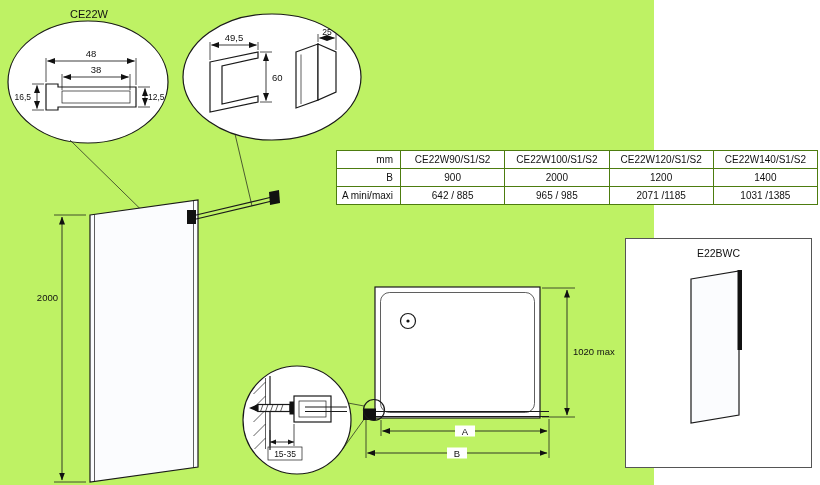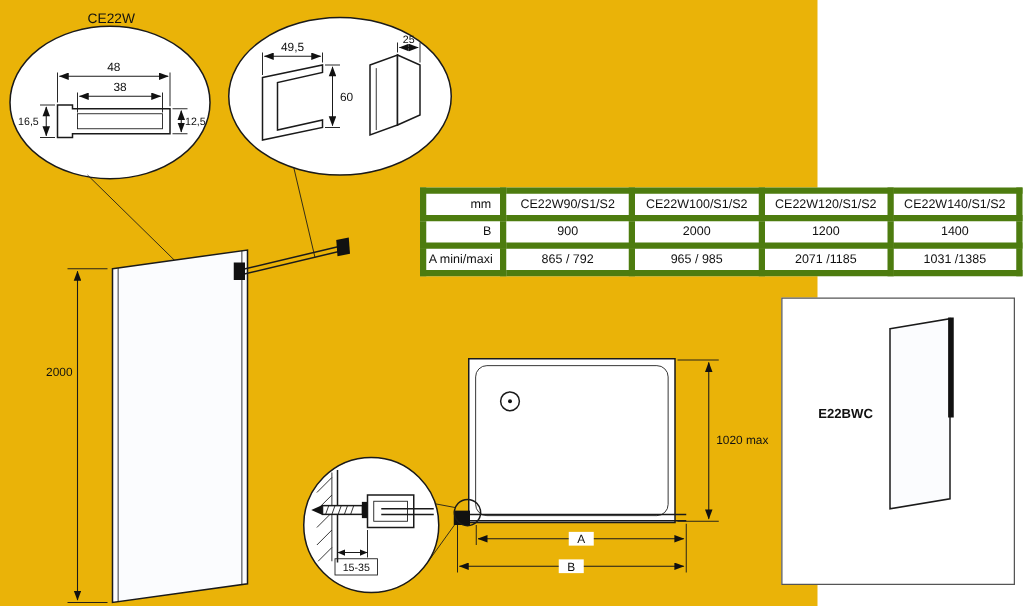--- a/index.html
+++ b/index.html
@@ -1,44 +1,44 @@
 <!DOCTYPE html>
 <html><head>
 <meta charset="utf-8">
 <style>
   * { margin:0; padding:0; box-sizing:border-box; }
   html,body { width:820px; height:485px; background:#fff; overflow:hidden;
               font-family:"Liberation Sans", sans-serif; color:#111; }
-  .stage { position:relative; width:654px; height:485px; background:#eab308; }
+  .stage { position:relative; width:654px; height:485px; background:#bef264; }
 
   svg.art { position:absolute; left:0; top:0; }
   .s1   { stroke:#1a1a1a; stroke-width:1.2; fill:none; }
   .s1f  { stroke:#1a1a1a; stroke-width:1.2; fill:#ffffff; }
   .glass{ stroke:#1a1a1a; stroke-width:1.2; fill:#fbfcfe; }
   .thin { stroke:#1a1a1a; stroke-width:0.7; fill:none; }
   .ext  { stroke:#1a1a1a; stroke-width:0.75; fill:none; }
   .dim  { stroke:#1a1a1a; stroke-width:0.85; fill:none; }
   .blk  { fill:#111111; stroke:none; }
   text.t  { font-family:"Liberation Sans",sans-serif; font-size:9.5px; fill:#111; }
   text.ts { font-size:8.5px; }
   text.code { font-family:"Liberation Sans",sans-serif; font-size:11px; fill:#111; }
 
   table.spec { position:absolute; left:336px; top:150px; width:482px;
                border-collapse:collapse; table-layout:fixed; background:#fff; }
-  .spec th, .spec td { border:5px solid #4d7c0f; font-size:10px; font-weight:400;
+  .spec th, .spec td { border:1px solid #4d7c0f; font-size:10px; font-weight:400;
                text-align:center; padding:3px 2px; white-space:nowrap; color:#111; }
   .spec .rowhead { text-align:right; padding-right:7px; }
 
   .option { position:absolute; left:625px; top:238px; width:187px; height:230px;
             border:1px solid #555; background:#fff; }
   .option-title { height:27px; border-bottom:1px solid #555; display:flex;
             align-items:center; justify-content:center; font-size:13.5px;
             letter-spacing:2px; color:#333; }
   .option-body { display:flex; justify-content:space-evenly; padding-top:8px; }
-  .option-item { display:flex; flex-direction:row; align-items:center;font-weight:bold; }
+  .option-item { display:flex; flex-direction:column; align-items:center; }
   .option-item .codelbl { font-size:10.5px; margin-bottom:4px; color:#111; }
 </style>
 </head>
 <body>
 
 <div class="stage">
 
   <svg class="art" width="820" height="485" viewBox="0 0 820 485">
     <defs>
       <marker id="ae" markerWidth="9" markerHeight="8" refX="7.5" refY="3" orient="auto" markerUnits="userSpaceOnUse">
@@ -229,21 +229,21 @@
     <tbody>
       <tr>
         <th class="rowhead">B</th>
         <td>900</td>
         <td>2000</td>
         <td>1200</td>
         <td>1400</td>
       </tr>
       <tr>
         <th class="rowhead">A mini/maxi</th>
-        <td>865 / 792</td>
+        <td>642 / 885</td>
         <td>965 / 985</td>
         <td>2071 /1185</td>
         <td>1031 /1385</td>
       </tr>
     </tbody>
   </table>
 
   <div class="option">
     <div class="option-body">
       <div class="option-item">

